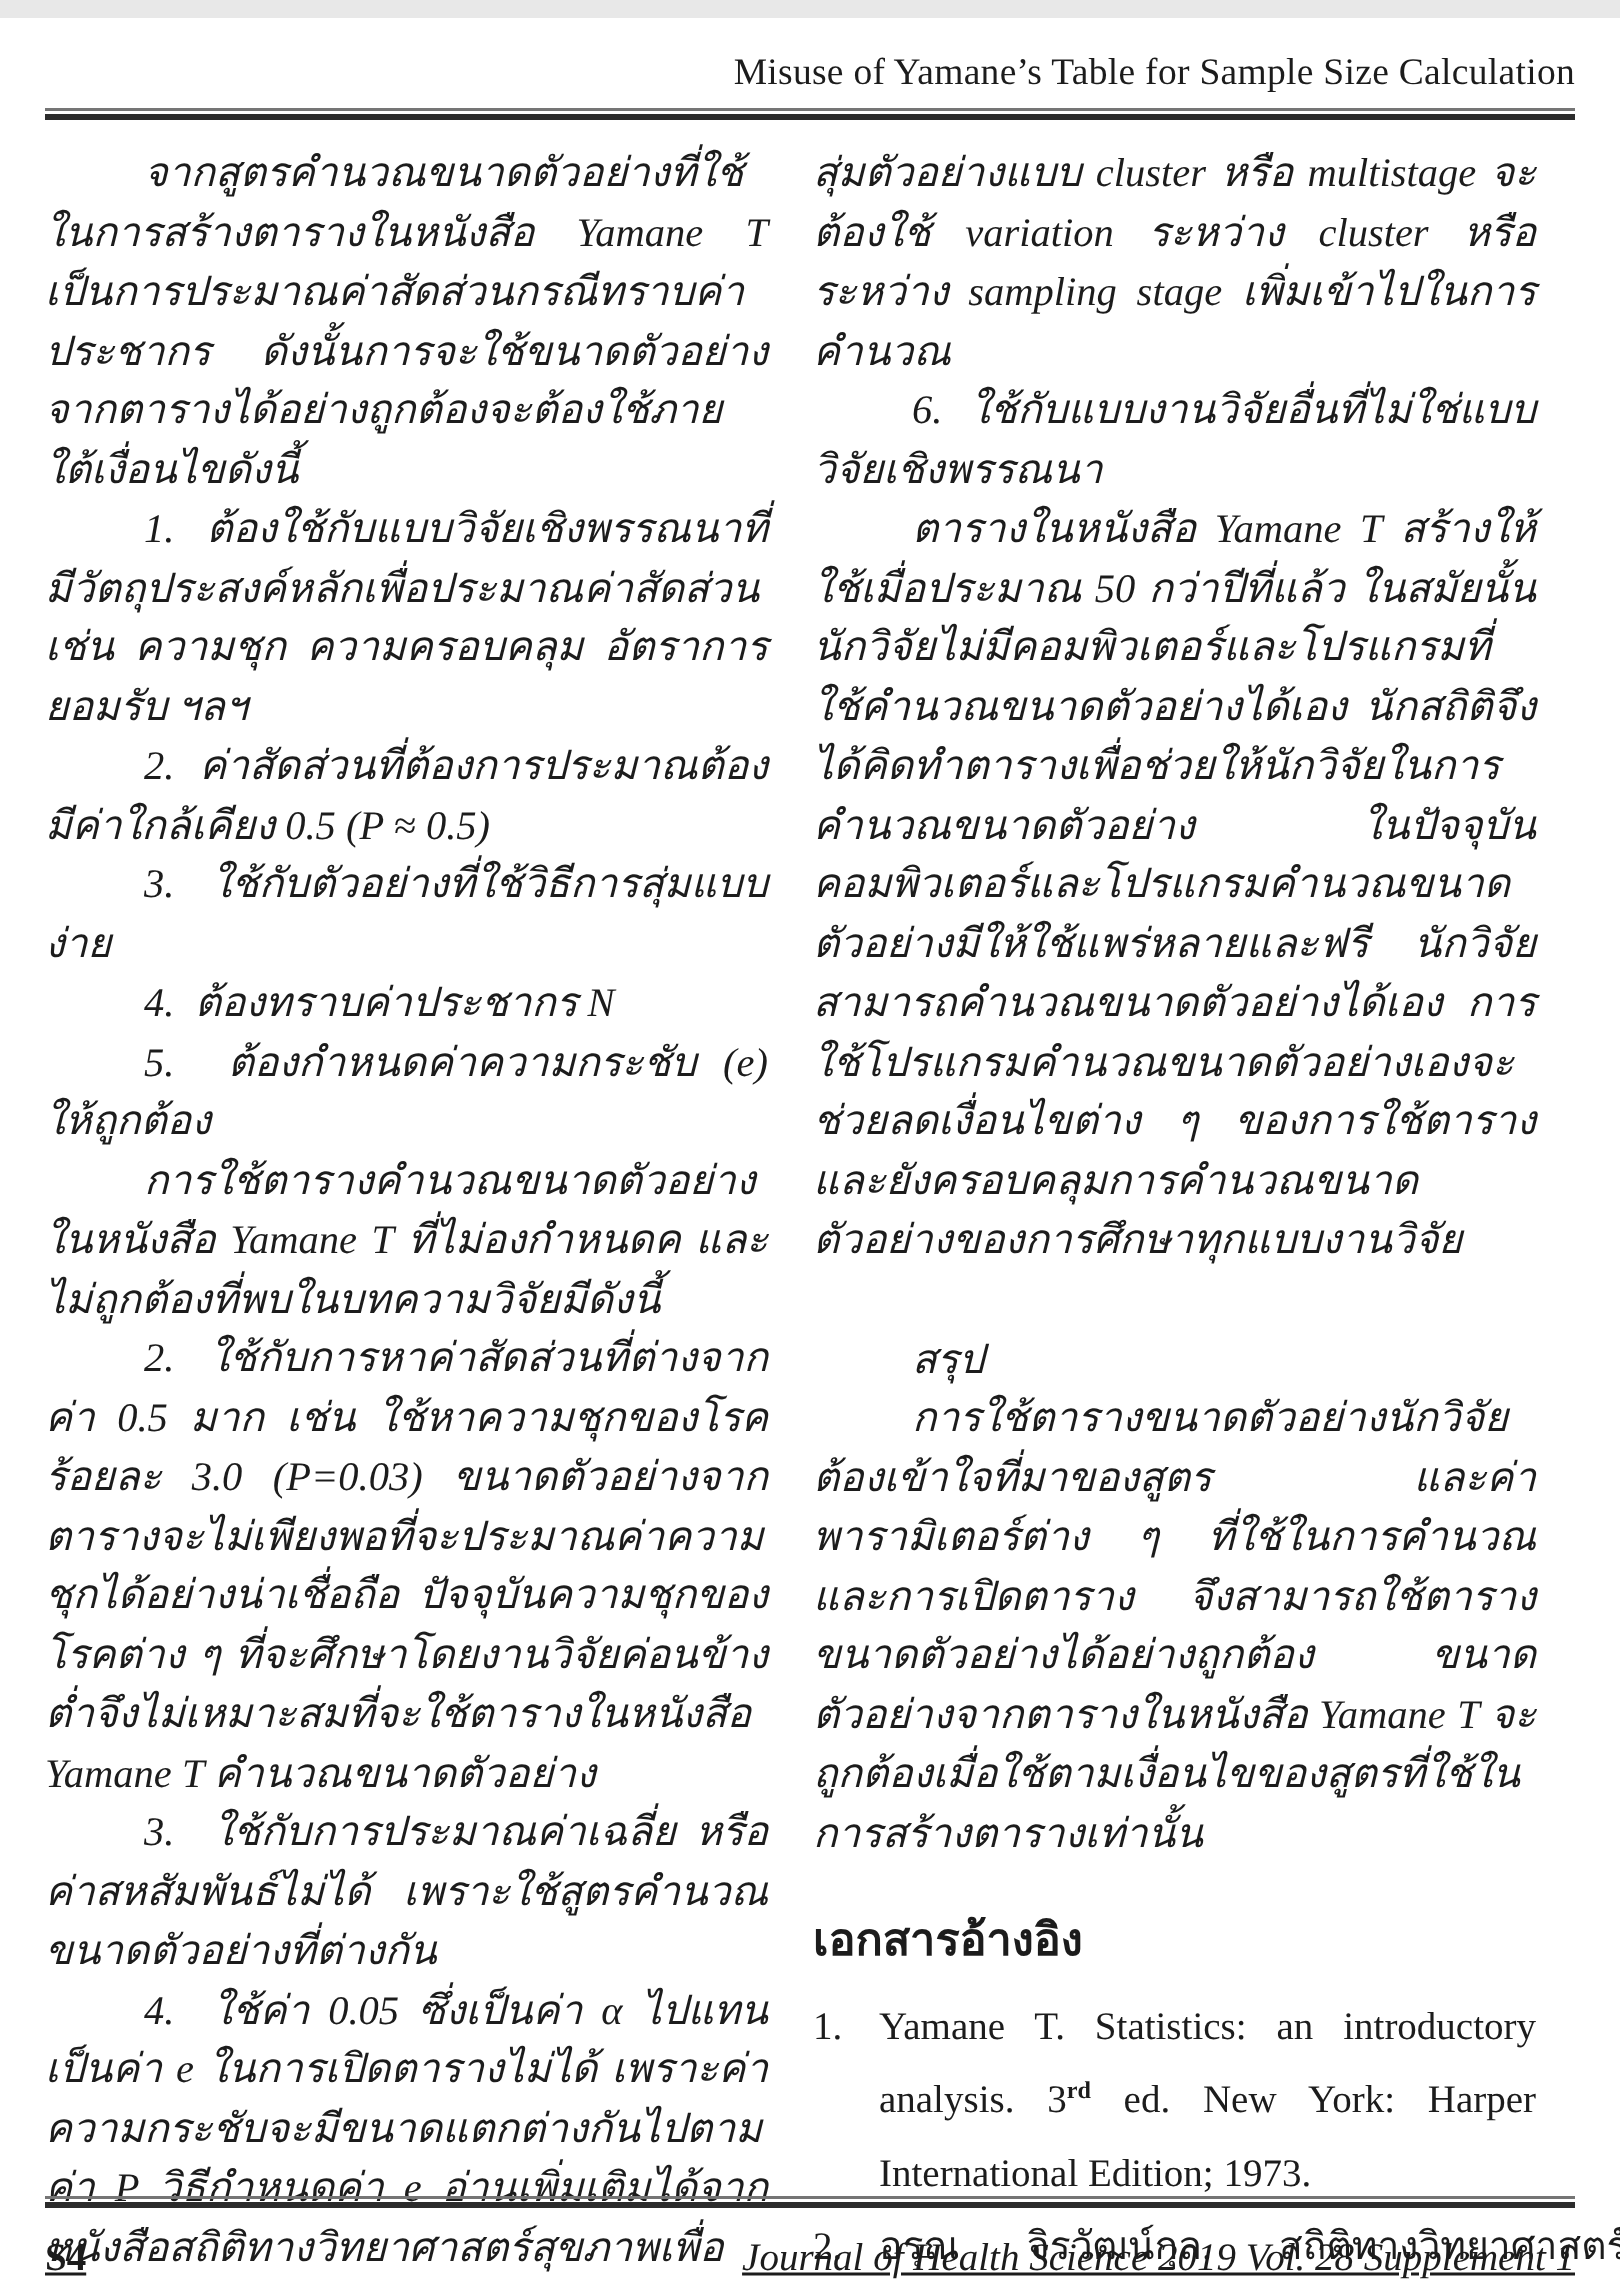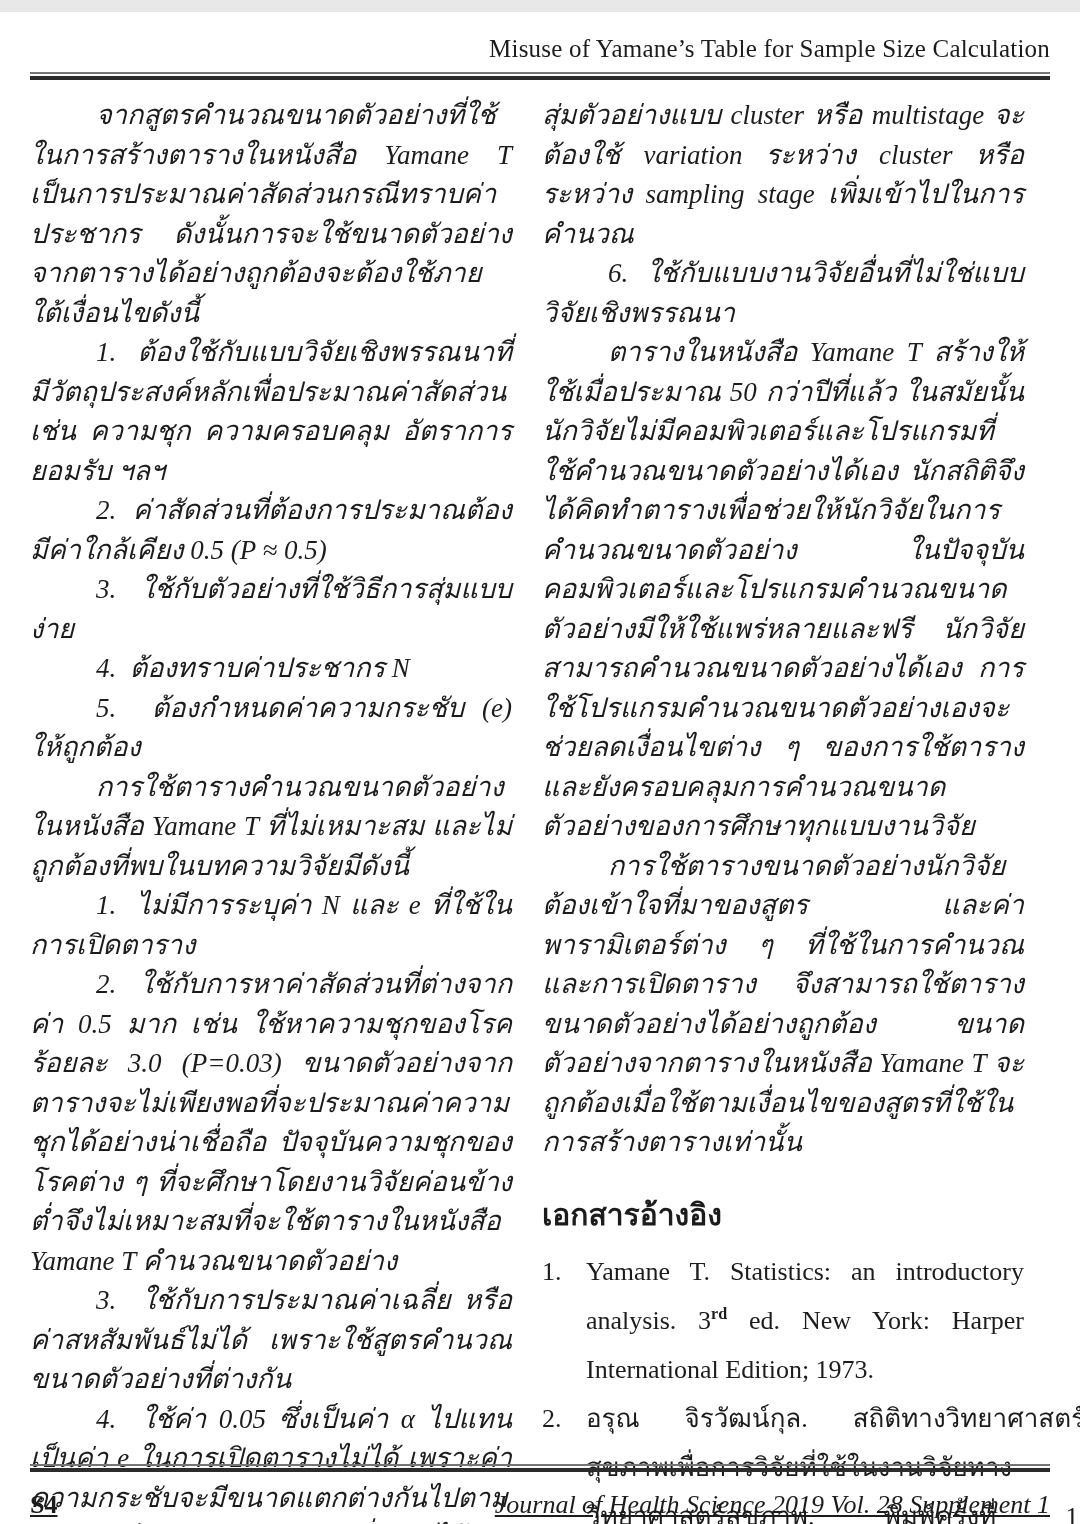--- a/index.html
+++ b/index.html
@@ -105,33 +105,33 @@
 
     <div class="columns">
 
       <div class="col">
         <p class="indent">จากสูตรคำนวณขนาดตัวอย่างที่ใช้ในการสร้างตารางในหนังสือ Yamane T เป็นการประมาณค่าสัดส่วนกรณีทราบค่าประชากร ดังนั้นการจะใช้ขนาดตัวอย่างจากตารางได้อย่างถูกต้องจะต้องใช้ภายใต้เงื่อนไขดังนี้</p>
         <p class="indent">1.&nbsp; ต้องใช้กับแบบวิจัยเชิงพรรณนาที่มีวัตถุประสงค์หลักเพื่อประมาณค่าสัดส่วน เช่น ความชุก ความครอบคลุม อัตราการยอมรับ ฯลฯ</p>
         <p class="indent">2.&nbsp; ค่าสัดส่วนที่ต้องการประมาณต้องมีค่าใกล้เคียง 0.5 (P ≈ 0.5)</p>
         <p class="indent">3.&nbsp; ใช้กับตัวอย่างที่ใช้วิธีการสุ่มแบบง่าย</p>
         <p class="indent">4.&nbsp; ต้องทราบค่าประชากร N</p>
         <p class="indent">5.&nbsp; ต้องกำหนดค่าความกระชับ (e) ให้ถูกต้อง</p>
-        <p class="indent">การใช้ตารางคำนวณขนาดตัวอย่างในหนังสือ Yamane T ที่ไม่เหมาะสม และไม่ถูกต้องที่พบในบทความวิจัยมีดังนี้</p>
-        <p class="indent">1.&nbsp; ไม่มีการระบุค่า N และ e ที่ใช้ในการเปิดตาราง</p>
+        <p class="indent">การใช้ตารางคำนวณขนาดตัวอย่างในหนังสือ Yamane T ที่ไม่องกำหนดค และไม่ถูกต้องที่พบในบทความวิจัยมีดังนี้</p>
         <p class="indent">2.&nbsp; ใช้กับการหาค่าสัดส่วนที่ต่างจากค่า 0.5 มาก เช่น ใช้หาความชุกของโรคร้อยละ 3.0 (P=0.03) ขนาดตัวอย่างจากตารางจะไม่เพียงพอที่จะประมาณค่าความชุกได้อย่างน่าเชื่อถือ ปัจจุบันความชุกของโรคต่าง ๆ ที่จะศึกษาโดยงานวิจัยค่อนข้างต่ำจึงไม่เหมาะสมที่จะใช้ตารางในหนังสือ Yamane T คำนวณขนาดตัวอย่าง</p>
         <p class="indent">3.&nbsp; ใช้กับการประมาณค่าเฉลี่ย หรือค่าสหสัมพันธ์ไม่ได้ เพราะใช้สูตรคำนวณขนาดตัวอย่างที่ต่างกัน</p>
         <p class="indent"><span>4.&nbsp; ใช้ค่า 0.05 ซึ่งเป็นค่า α ไปแทนเป็นค่า e ในการเปิดตารางไม่ได้ เพราะค่าความกระชับจะมีขนาดแตกต่างกันไปตามค่า P วิธีกำหนดค่า e อ่านเพิ่มเติมได้จากหนังสือสถิติทางวิทยาศาสตร์สุขภาพเพื่อการวิจัย</span></p>
 
       </div>
 
       <div class="col">
         <p>สุ่มตัวอย่างแบบ cluster หรือ multistage จะต้องใช้ variation ระหว่าง cluster หรือ ระหว่าง sampling stage เพิ่มเข้าไปในการคำนวณ</p>
         <p class="indent">6.&nbsp; ใช้กับแบบงานวิจัยอื่นที่ไม่ใช่แบบวิจัยเชิงพรรณนา</p>
         <p class="indent">ตารางในหนังสือ Yamane T สร้างให้ใช้เมื่อประมาณ 50 กว่าปีที่แล้ว ในสมัยนั้นนักวิจัยไม่มีคอมพิวเตอร์และโปรแกรมที่ใช้คำนวณขนาดตัวอย่างได้เอง นักสถิติจึงได้คิดทำตารางเพื่อช่วยให้นักวิจัยในการคำนวณขนาดตัวอย่าง ในปัจจุบันคอมพิวเตอร์และโปรแกรมคำนวณขนาดตัวอย่างมีให้ใช้แพร่หลายและฟรี นักวิจัยสามารถคำนวณขนาดตัวอย่างได้เอง การใช้โปรแกรมคำนวณขนาดตัวอย่างเองจะช่วยลดเงื่อนไขต่าง ๆ ของการใช้ตาราง และยังครอบคลุมการคำนวณขนาดตัวอย่างของการศึกษาทุกแบบงานวิจัย</p>
 
+        <p class="summary-heading">สรุป</p>
         <p class="indent">การใช้ตารางขนาดตัวอย่างนักวิจัยต้องเข้าใจที่มาของสูตร และค่าพารามิเตอร์ต่าง ๆ ที่ใช้ในการคำนวณ และการเปิดตาราง จึงสามารถใช้ตารางขนาดตัวอย่างได้อย่างถูกต้อง ขนาดตัวอย่างจากตารางในหนังสือ Yamane T จะถูกต้องเมื่อใช้ตามเงื่อนไขของสูตรที่ใช้ในการสร้างตารางเท่านั้น</p>
 
         <div class="refs-heading">เอกสารอ้างอิง</div>
 
         <div class="ref">
           <span class="ref-num">1.</span>
           <span class="ref-body"><span>Yamane T. Statistics: an introductory analysis. 3</span><sup class="note">rd</sup><span> ed. New York: Harper International Edition; 1973.</span></span>
         </div>
 
         <div class="ref">

